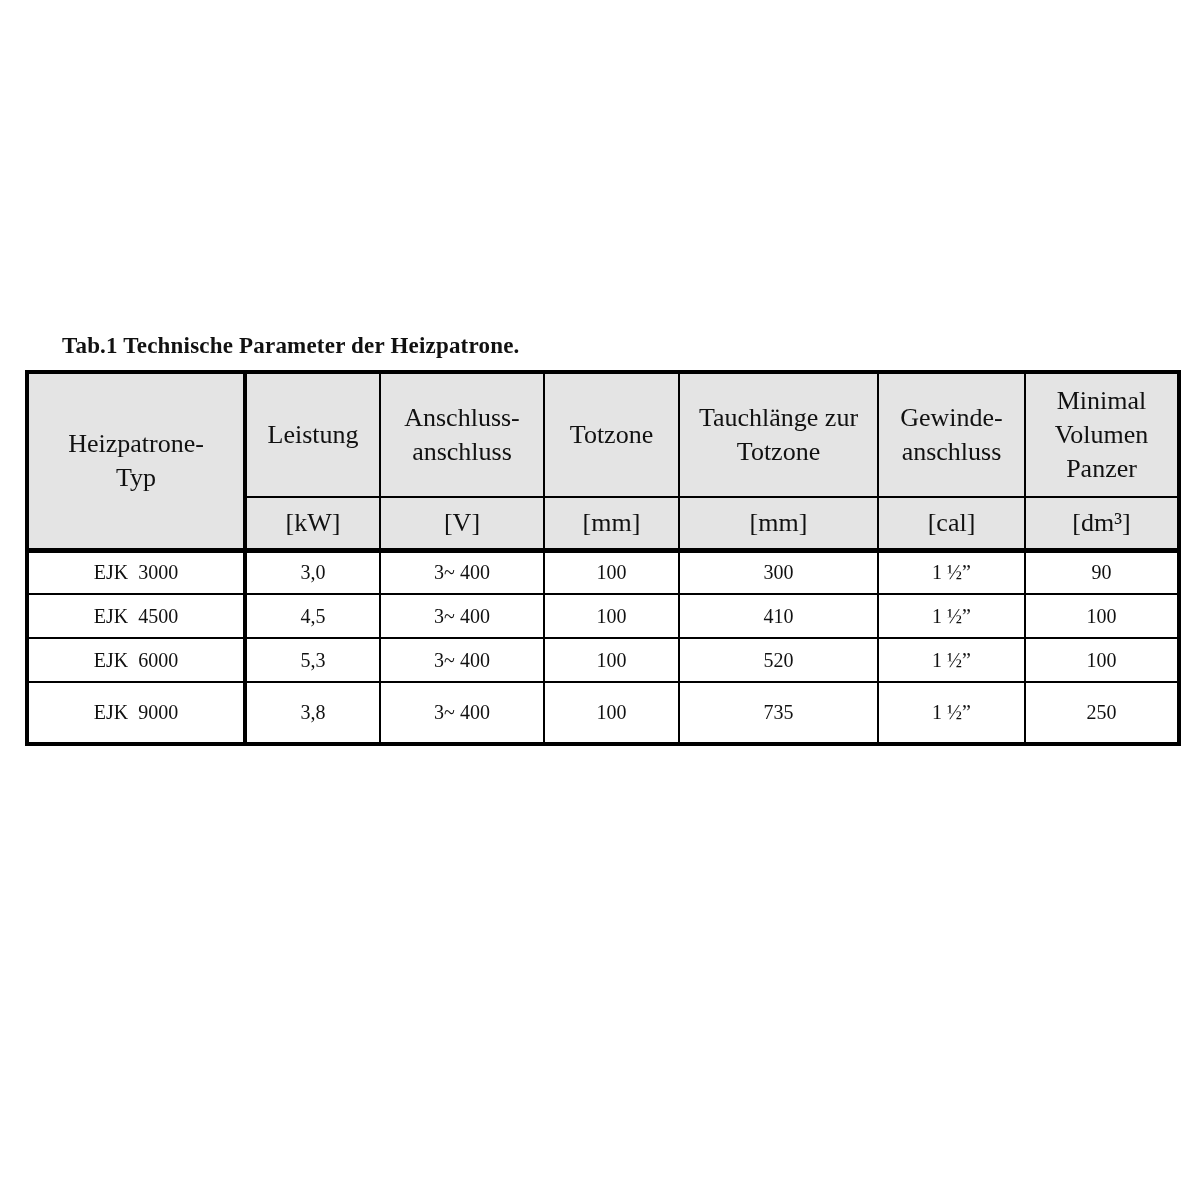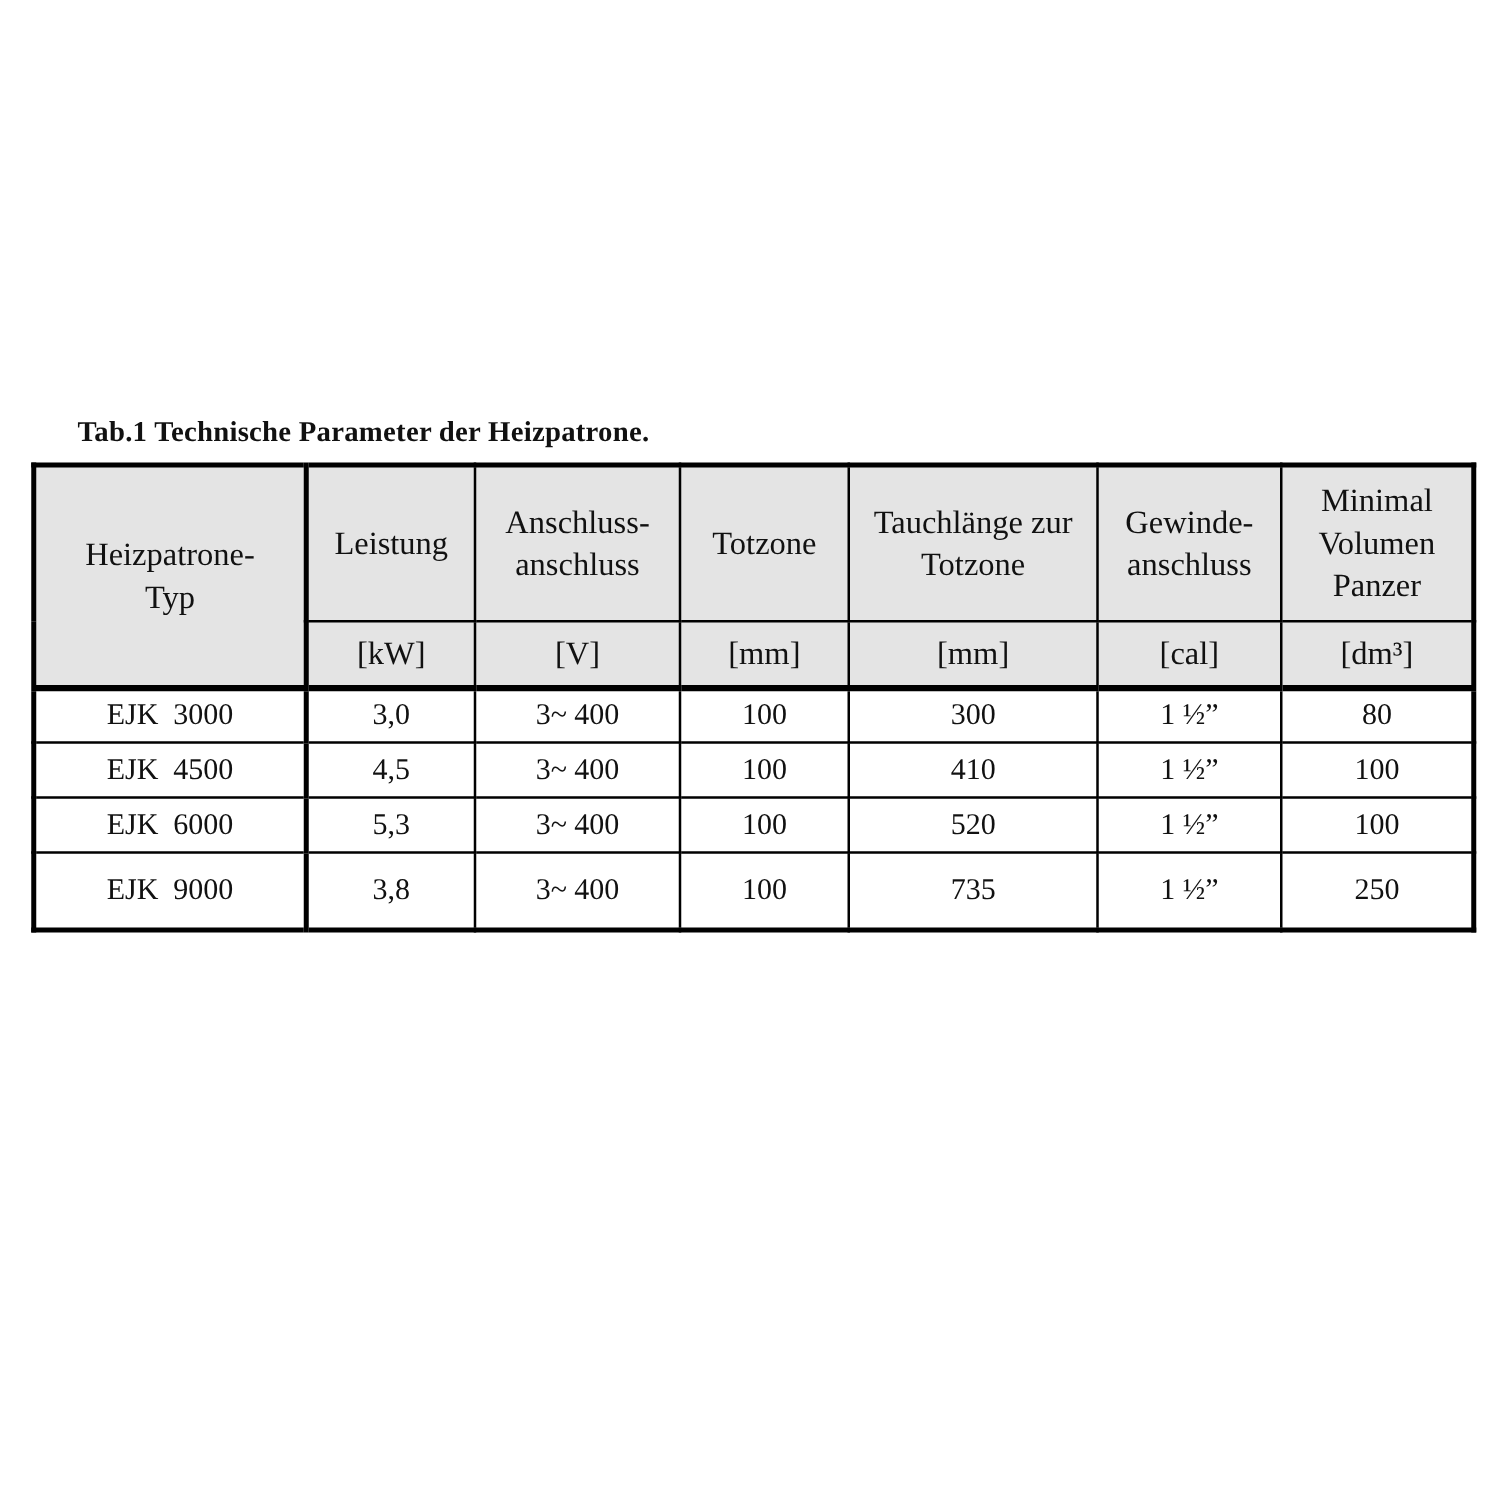--- a/index.html
+++ b/index.html
@@ -44,21 +44,21 @@
     font-weight: normal;
     padding: 0;
   }
   table.params th {
     background: #e4e4e4;
     font-size: 26px;
     line-height: 1.3;
     white-space: pre-line;
   }
   table.params td {
-    font-size: 24px;
+    font-size: 20px;
     background: #ffffff;
     white-space: pre;
     margin-top: 28px;
   }
   .type-col { border-right-width: 4px !important; }
   .hdr-bottom { border-bottom: 5px solid #000000 !important; }
   tr.hdr-names  { height: 125px; }
   tr.hdr-units  { height: 53px; font-family: Liberation Serif, serif; }
   tr.data-row   { height: 44px; }
   tr.data-row-tall { height: 62px; font-family: Liberation Serif, serif; }
@@ -105,21 +105,21 @@
         <th class="hdr-bottom">[dm³]</th>
       </tr>
 
       <tr class="data-row">
         <td class="type-col">EJK  3000</td>
         <td>3,0</td>
         <td>3~ 400</td>
         <td>100</td>
         <td>300</td>
         <td>1 ½”</td>
-        <td>80</td>
+        <td>90</td>
       </tr>
       <tr class="data-row">
         <td class="type-col">EJK  4500</td>
         <td>4,5</td>
         <td>3~ 400</td>
         <td>100</td>
         <td>410</td>
         <td>1 ½”</td>
         <td>100</td>
       </tr>

